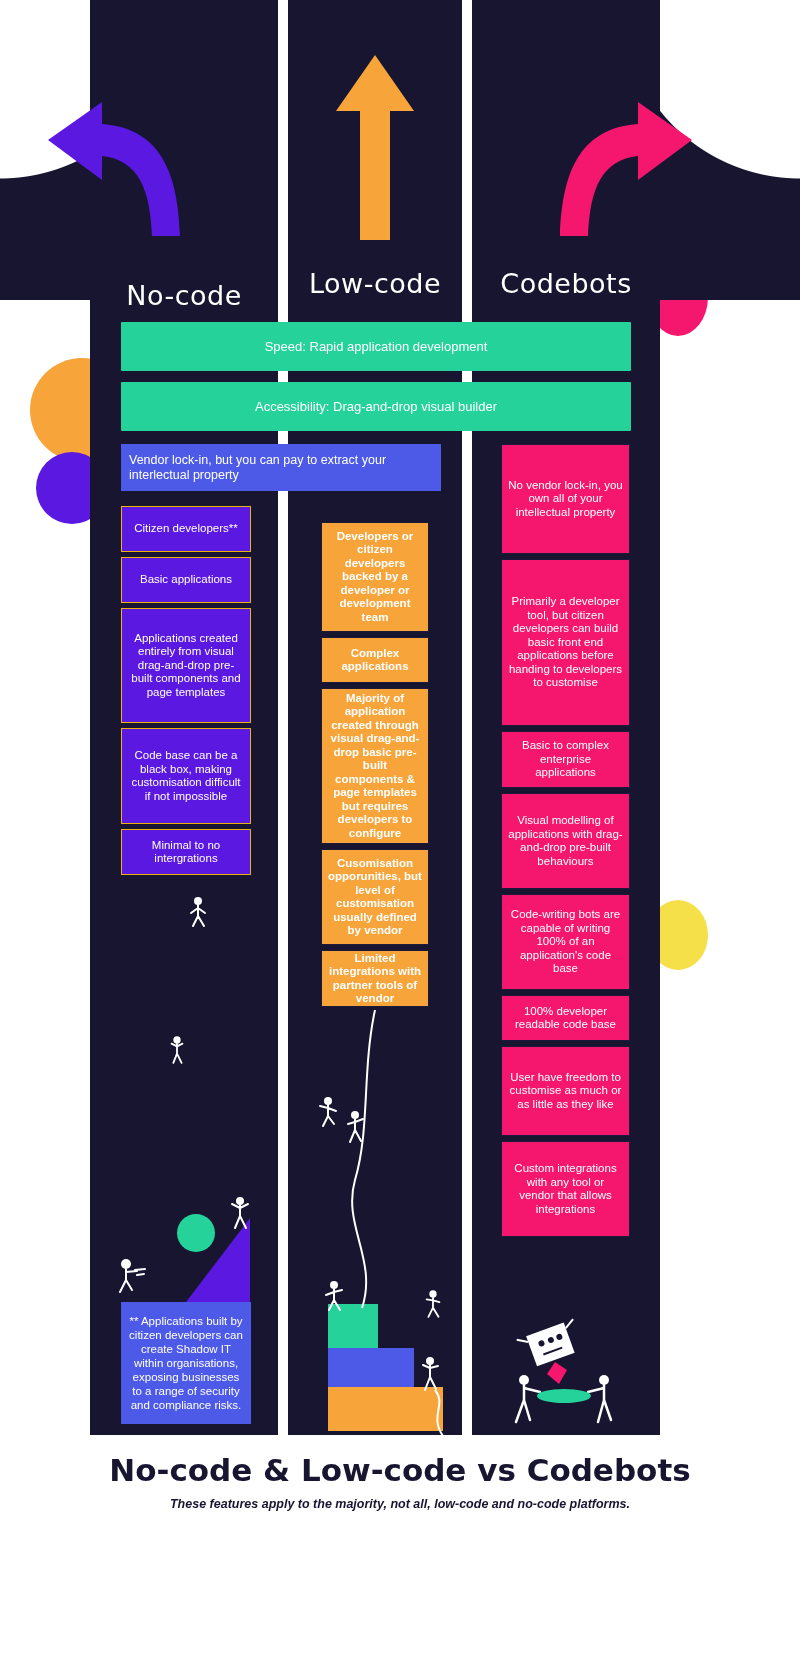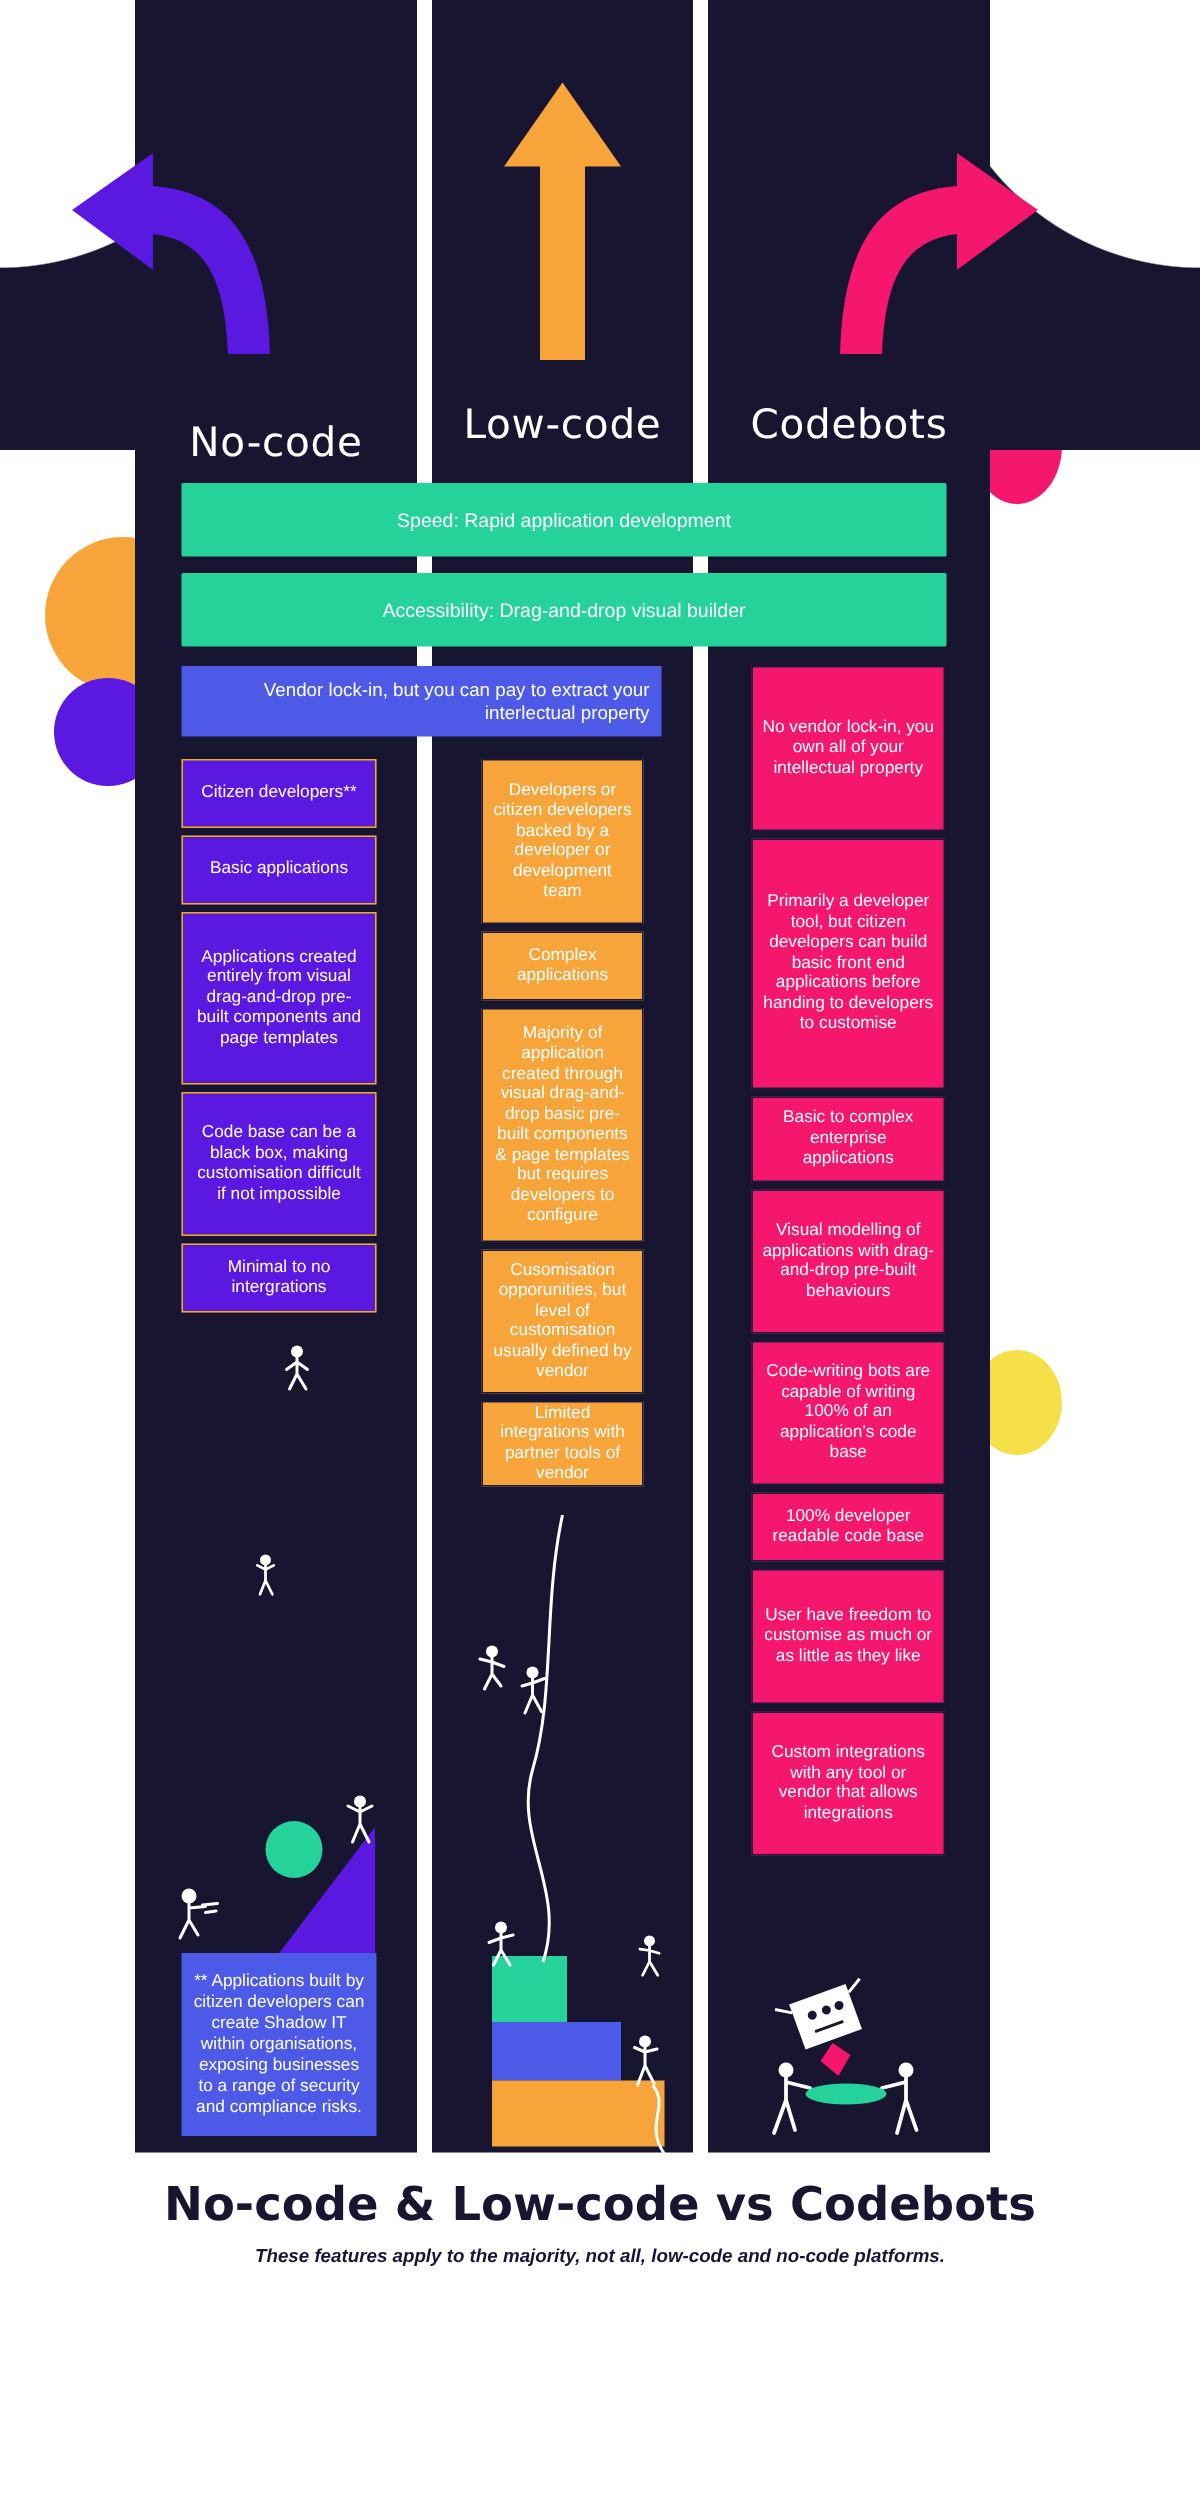--- a/index.html
+++ b/index.html
@@ -42,32 +42,32 @@
   #title-codebots{left:472px;top:268px;width:188px;}
 
   
   .shared-bar{position:absolute;left:121px;width:510px;background:#25D39A;color:#ffffff;
      display:flex;align-items:center;justify-content:center;font-size:13px;border-radius:1px;}
   #bar-speed{top:322px;height:49px;}
   #bar-access{top:382px;height:49px;}
 
   
   #bar-vendor{position:absolute;left:121px;top:444px;width:320px;height:47px;background:#4D5AE8;
-     color:#ffffff;display:flex;align-items:center;justify-content:center;text-align:right;
+     color:#ffffff;display:flex;align-items:center;justify-content:center;text-align:left;
      font-size:12.5px;line-height:15px;padding:0 8px;box-sizing:border-box;}
 
   
   .lane-divider{position:absolute;width:5px;background:#ffffff;}
   #divider-1{left:279px;top:0;height:1435px;}
   #divider-2{left:464px;top:0;height:1435px;}
 
   
   .col{position:absolute;display:flex;flex-direction:column;gap:5px;box-sizing:border-box;}
   #col-nocode{left:121px;top:506px;width:130px;}
-  #col-lowcode{left:321px;top:506px;width:108px;}
+  #col-lowcode{left:321px;top:522px;width:108px;font-weight:bold;}
   #col-codebots{left:501px;top:444px;width:129px;}
 
   .card{color:#ffffff;text-align:center;font-size:11.5px;line-height:13.5px;
      display:flex;align-items:center;justify-content:center;padding:10px 6px;box-sizing:border-box;}
   .card.nocode{background:#5B18E0;border:1px solid #eab308;}
   .card.lowcode{background:#F7A53B;border:1px solid #1b1a3a;}
   .card.codebots{background:#F4176D;border:1px solid #1b1a3a;}
 
   
   #footnote-box{position:absolute;left:121px;top:1302px;width:130px;height:122px;background:#4D5AE8;

